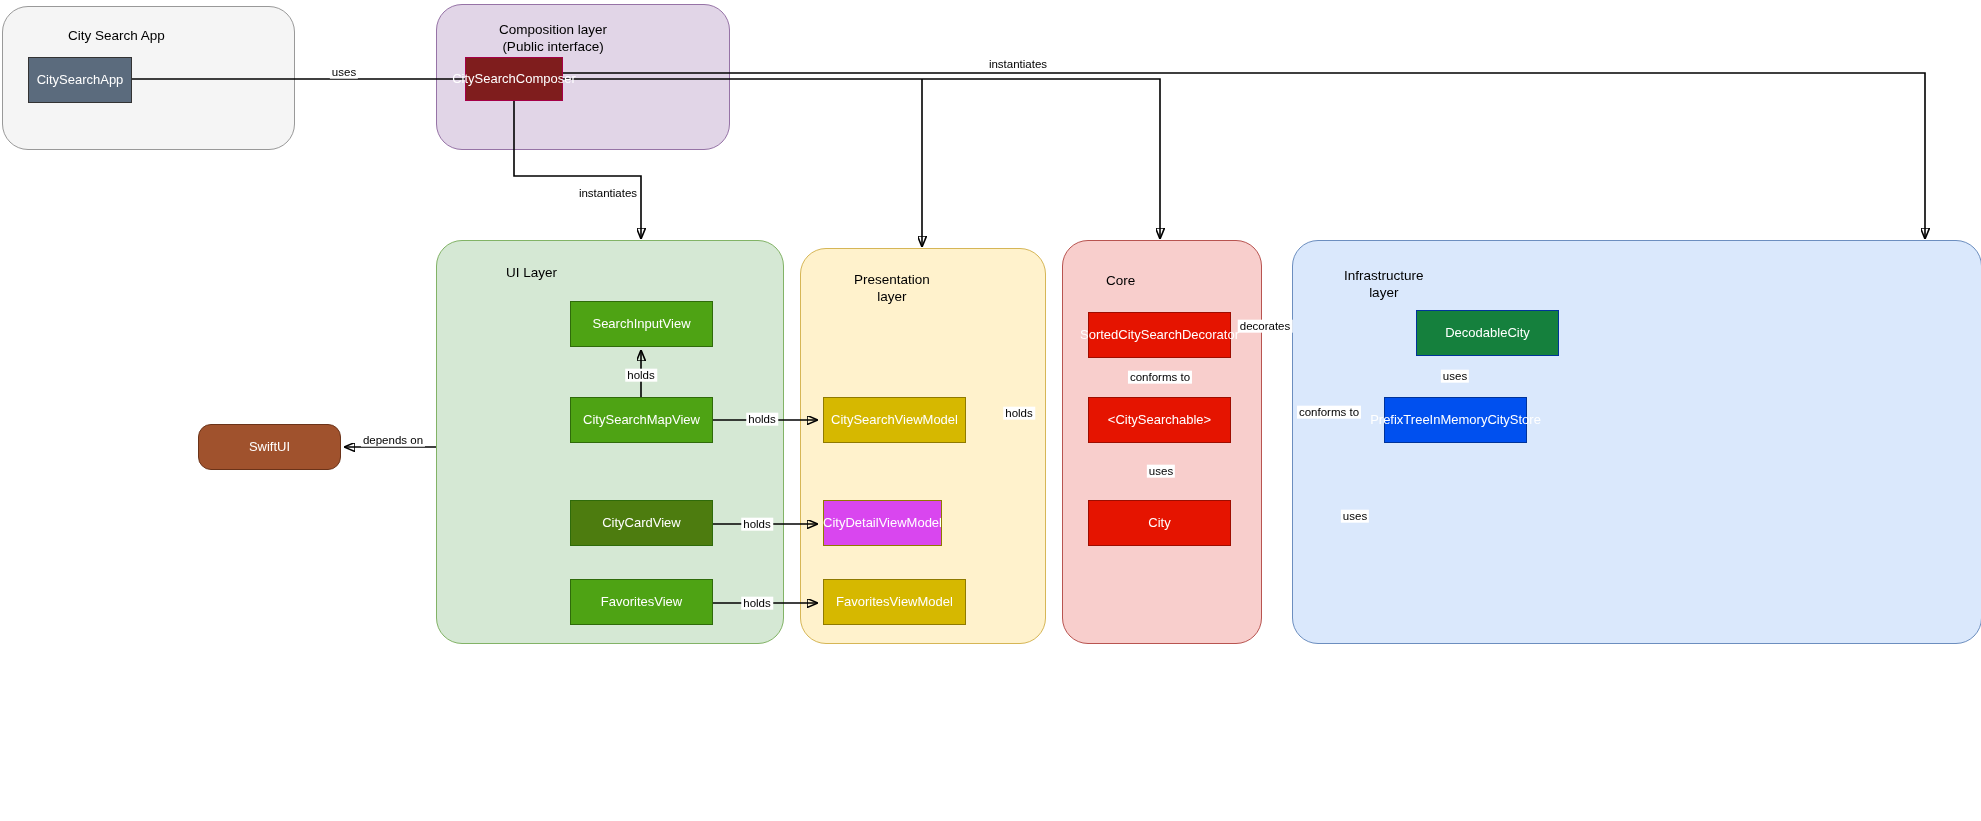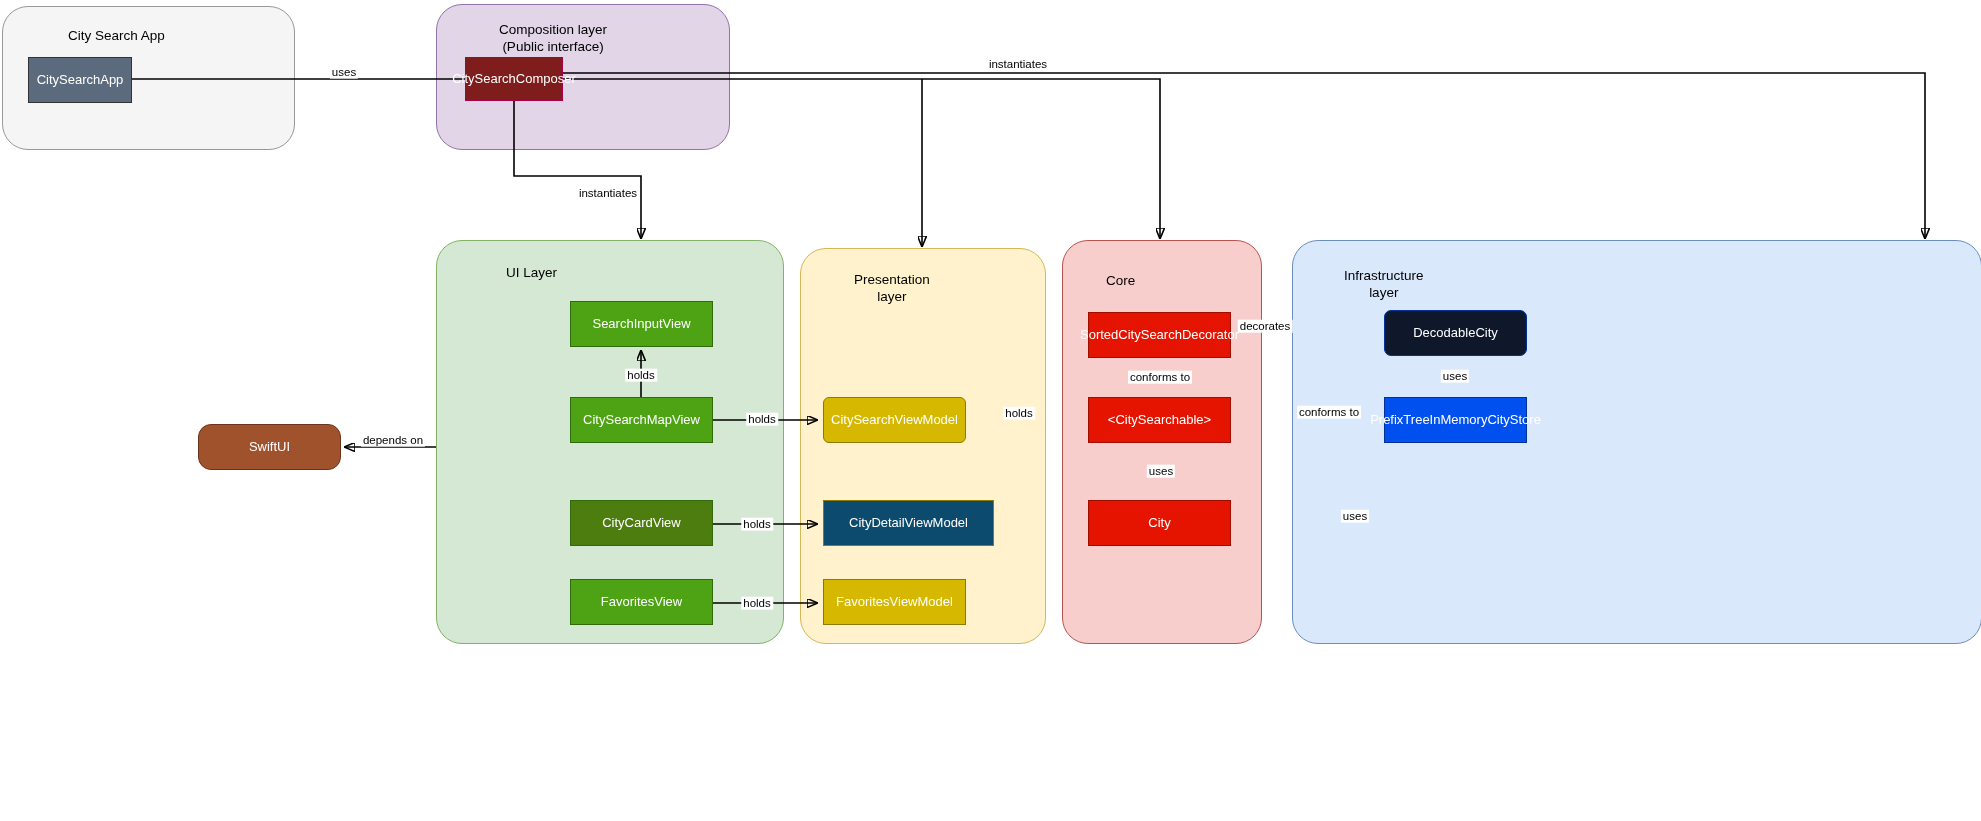--- a/index.html
+++ b/index.html
@@ -151,27 +151,27 @@
   </citysearchable></citysearchable></svg>
 
   <div id="nodes-host">
       <div class="node" style="left: 28px; top: 57px; width: 104px; height: 46px; background: rgb(91, 107, 125); border-color: rgb(51, 51, 51);">CitySearchApp</div>
       <div class="node" style="left: 465px; top: 57px; width: 98px; height: 44px; background: #7f1d1d; border-color: rgb(165, 0, 72);">CitySearchComposer</div>
       <div class="node" style="left: 198px; top: 424px; width: 143px; height: 46px; background: rgb(160, 82, 45); border-color: rgb(107, 51, 25); border-radius: 13px;">SwiftUI</div>
       <div class="node" style="left: 570px; top: 301px; width: 143px; height: 46px; background: rgb(78, 163, 20); border-color: rgb(47, 107, 10);">SearchInputView</div>
       <div class="node" style="left: 570px; top: 397px; width: 143px; height: 46px; background: rgb(78, 163, 20); border-color: rgb(47, 107, 10);">CitySearchMapView</div>
       <div class="node" style="left: 570px; top: 500px; width: 143px; height: 46px; background: #4d7c0f; border-color: rgb(47, 107, 10);">CityCardView</div>
       <div class="node" style="left: 570px; top: 579px; width: 143px; height: 46px; background: rgb(78, 163, 20); border-color: rgb(47, 107, 10);">FavoritesView</div>
-      <div class="node" style="left: 823px; top: 397px; width: 143px; height: 46px; background: rgb(214, 184, 0); border-color: rgb(143, 122, 0); border-radius: 6px;">CitySearchViewModel</div>
-      <div class="node" style="left: 823px; top: 500px; width: 171px; height: 46px; background: #0c4a6e; border-color: rgb(143, 122, 0);">CityDetailViewModel</div>
+      <div class="node" style="left: 823px; top: 397px; width: 143px; height: 46px; background: rgb(214, 184, 0); border-color: rgb(143, 122, 0);">CitySearchViewModel</div>
+      <div class="node" style="left: 823px; top: 500px; width: 119px; height: 46px; background: #d946ef; border-color: rgb(143, 122, 0);">CityDetailViewModel</div>
       <div class="node" style="left: 823px; top: 579px; width: 143px; height: 46px; background: rgb(214, 184, 0); border-color: rgb(143, 122, 0);">FavoritesViewModel</div>
       <div class="node" style="left: 1088px; top: 312px; width: 143px; height: 46px; background: rgb(229, 20, 0); border-color: rgb(157, 13, 0);">SortedCitySearchDecorator</div>
       <div class="node" style="left: 1088px; top: 397px; width: 143px; height: 46px; background: rgb(229, 20, 0); border-color: rgb(157, 13, 0);">&lt;CitySearchable&gt;</div>
       <div class="node" style="left: 1088px; top: 500px; width: 143px; height: 46px; background: rgb(229, 20, 0); border-color: rgb(157, 13, 0);">City</div>
-      <div class="node" style="left: 1384px; top: 310px; width: 143px; height: 46px; background: #0f172a; border-color: rgb(0, 51, 153); border-radius: 7px;">DecodableCity</div>
+      <div class="node" style="left: 1416px; top: 310px; width: 143px; height: 46px; background: #15803d; border-color: rgb(0, 51, 153);">DecodableCity</div>
       <div class="node" style="left: 1384px; top: 397px; width: 143px; height: 46px; background: rgb(0, 80, 239); border-color: rgb(0, 51, 153);">PrefixTreeInMemoryCityStore</div>
     </div>
 
   <div id="edge-labels-host">
       <div class="edge-label" style="left: 344px; top: 72px;">uses</div>
       <div class="edge-label" style="left: 608px; top: 193px;">instantiates</div>
       <div class="edge-label" style="left: 1018px; top: 64px;">instantiates</div>
       <div class="edge-label" style="left: 393px; top: 440px;">depends on</div>
       <div class="edge-label" style="left: 641px; top: 375px;">holds</div>
       <div class="edge-label" style="left: 762px; top: 419px;">holds</div>

